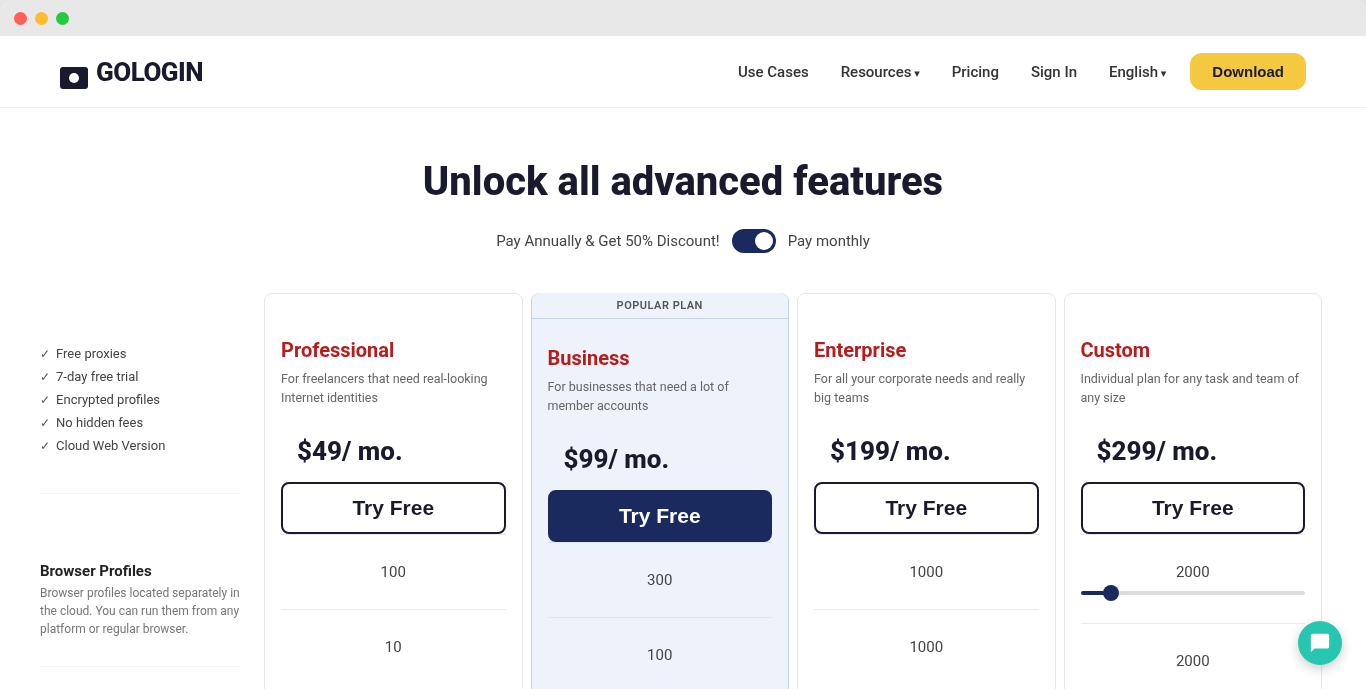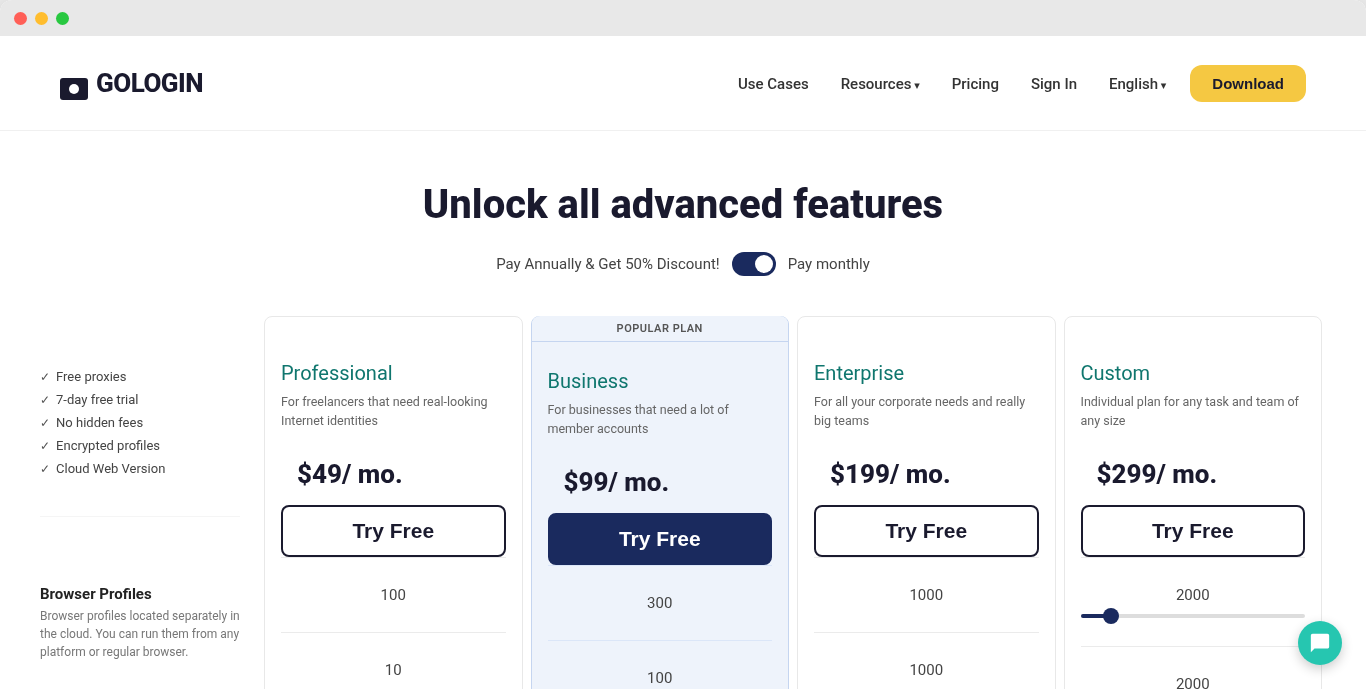--- a/index.html
+++ b/index.html
@@ -40,21 +40,21 @@
     .page-content {
       flex: 1;
       overflow-y: auto;
       background: #fff;
     }
     
     nav {
       display: flex;
       align-items: center;
       padding: 2px 60px;
-      height: 95px;
+      height: 72px;
       border-bottom: 1px solid #f0f0f0;
     }
     .logo {
       font-size: 26px;
       font-weight: 800;
       color: #1a1a2e;
       letter-spacing: -0.5px;
       margin-right: auto;
     }
     .nav-links {
@@ -194,22 +194,22 @@
       font-size: 11px;
       font-weight: 600;
       color: #555;
       letter-spacing: 0.5px;
       text-transform: uppercase;
       padding: 6px;
       border-bottom: 1px solid #c5d5f0;
     }
     .plan-name {
       font-size: 20px;
-      font-weight: 400;
-      color: #0f766e;
+      font-weight: 700;
+      color: #b91c1c;
       margin-top: 24px;
       margin-bottom: 8px;
     }
     .plan-col.popular .plan-name {
       margin-top: 32px;
     }
     .plan-desc {
       font-size: 12.5px;
       color: #666;
       line-height: 1.5;
@@ -340,22 +340,22 @@
     </div>
 
     <div class="pricing-section">
       <div class="pricing-grid">
 
         <div class="feature-col">
           <div class="feature-header">
             <ul class="feature-list">
               <li>Free proxies</li>
               <li>7-day free trial</li>
+              <li>Encrypted profiles</li>
               <li>No hidden fees</li>
-              <li>Encrypted profiles</li>
               <li>Cloud Web Version</li>
             </ul>
           </div>
           <div class="feature-row-label">
             <div class="feature-section-title">Browser Profiles</div>
             <div class="feature-section-desc">Browser profiles located separately in the cloud. You can run them from any platform or regular browser.</div>
           </div>
           <div class="feature-row-label" style="padding-top:28px; border-top:1px solid #f5f5f5; margin-top:0;">
             
             

